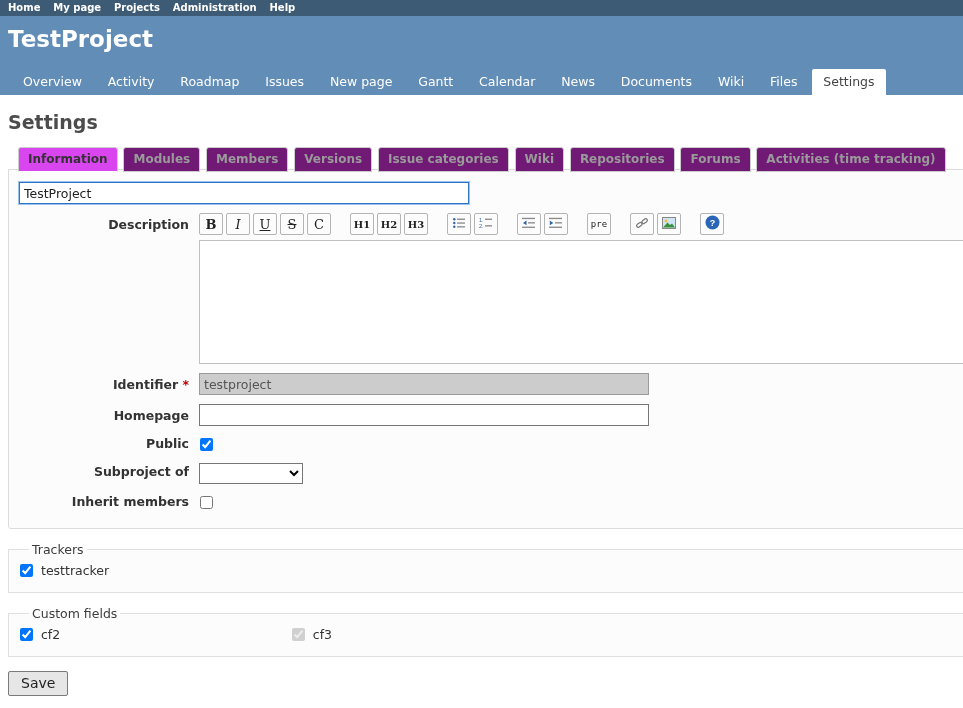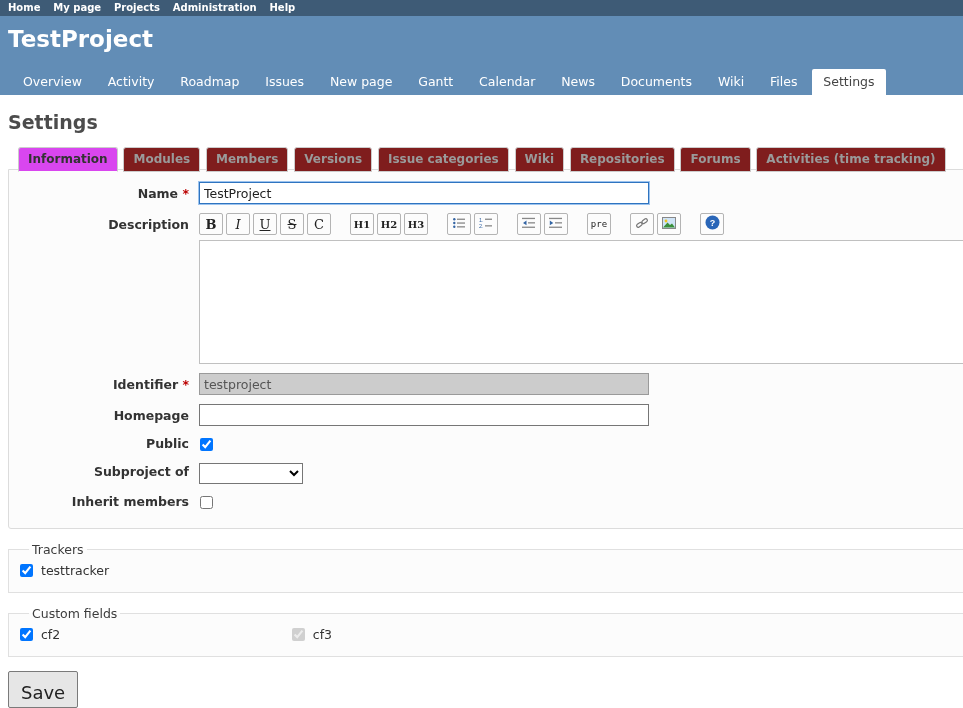--- a/index.html
+++ b/index.html
@@ -58,21 +58,21 @@
     color: #4c4c4c;
   }
 
   
   .tabs { padding-left: 10px; margin-bottom: -1px; position: relative; z-index: 2; height: 24px; }
   .tabs a {
     display: inline-block;
     margin-right: 2px;
     padding: 4px 9px 5px;
     border: 1px solid #ccc;
-    background: #7f1d1d;
+    background: #701a75;
     color: #9a9a9a;
     font-weight: bold;
     font-size: 12px;
     border-radius: 3px 3px 0 0;
     position: relative;
     top: 1px;
   }
   .tabs a.selected {
     background: #d946ef;
     color: #333;
@@ -173,26 +173,26 @@
     padding: 0 3px;
     margin-left: 10px;
   }
   .check-item { display: inline-block; width: 268px; font-size: 12.5px; color: #333; cursor: pointer; }
   .check-item span { vertical-align: 2px; }
 
   
   .save-btn {
     margin-top: 14px;
     font-family: "DejaVu Sans", sans-serif;
-    font-size: 18px;
+    font-size: 14px;
     color: #222;
     background: #e6e6e6;
     border: 1px solid #7a7a7a;
     border-radius: 2px;
-    padding: 10px 12px 4px;
+    padding: 3px 12px 4px;
     cursor: pointer;
   }
 </style>
 </head>
 <body>
 
 <div class="top-menu">
   <a>Home</a>
   <a>My page</a>
   <a>Projects</a>
@@ -231,21 +231,20 @@
     <a>Wiki</a>
     <a>Repositories</a>
     <a>Forums</a>
     <a>Activities (time tracking)</a>
   </div>
 
   
   <div class="box">
 
     <div class="row">
-      <label><span>Name</span> <span class="req">*</span></label>
       <input type="text" class="focused" value="TestProject" style="">
     </div>
 
     <div class="row">
       <label><span>Description</span></label>
       <div>
         <div class="jstoolbar">
           <button class="b-bold">B</button>
           <button class="b-italic">I</button>
           <button class="b-under">U</button>

